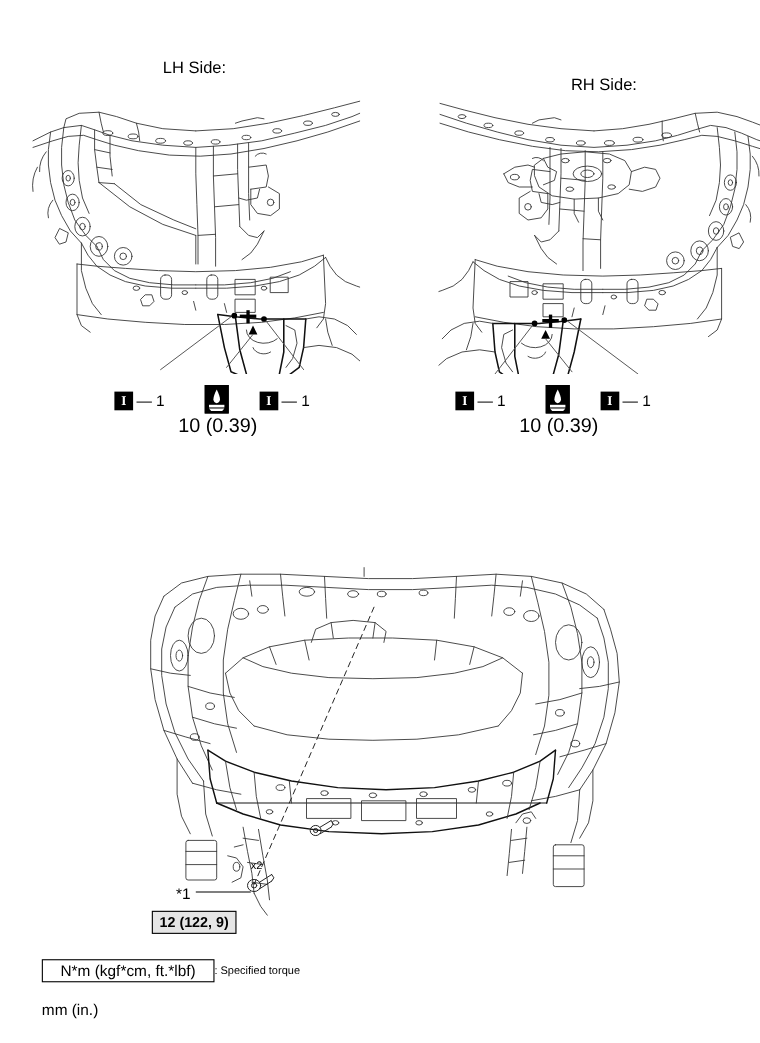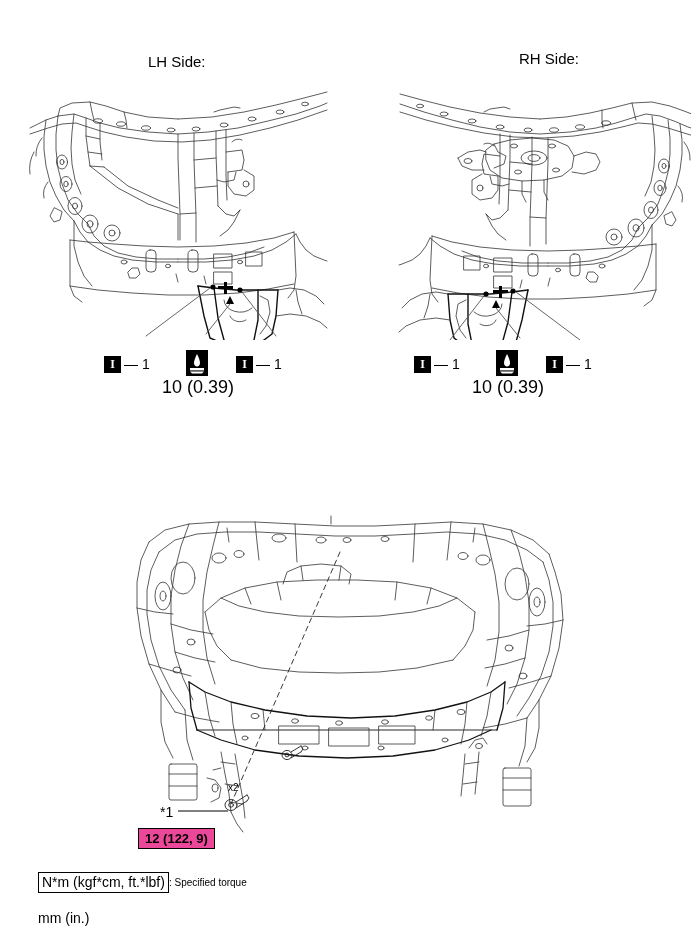--- a/index.html
+++ b/index.html
@@ -25,21 +25,21 @@
 
   
   .side-title {
     position: absolute;
     font-size: 15px;
     line-height: 18px;
     color: #000;
     white-space: nowrap;
   }
   #lh-title { left: 148px; top: 53px; }
-  #rh-title { left: 519px; top: 50px; }
+  #rh-title { left: 519px; top: 69px; }
 
   
   .drawing {
     position: absolute;
   }
   #lh-drawing { left: 28px;  top: 90px;  width: 300px; height: 250px; }
   #rh-drawing { left: 398px; top: 90px;  width: 300px; height: 250px; }
   #assy-drawing { left: 135px; top: 512px; width: 430px; height: 330px; }
 
   .drawing svg, .callouts svg, .assy-notes svg { display: block; }
@@ -107,35 +107,35 @@
   }
   .torque-box {
     position: absolute;
     left: 138px;
     top: 828px;
     border: 1.5px solid #000;
     padding: 2px 6px 2px 6px;
     font-size: 13px;
     font-weight: bold;
     line-height: 15px;
-    background: #ec4899;
+    background: #e5e5e5;
     white-space: nowrap;
   }
 
   
   .legend-row {
     position: absolute;
     display: flex;
     align-items: center;
     white-space: nowrap;
   }
   #legend-torque { left: 38px; top: 872px; }
   .legend-unit-box {
     border: 1.5px solid #000;
-    padding: 1px 3px;
+    padding: 1px 16px;
     font-size: 14px;
     line-height: 17px;
   }
   .legend-text {
     font-size: 10px;
     line-height: 17px;
     margin-left: 0px;
   }
   #legend-mm {
     left: 38px;

